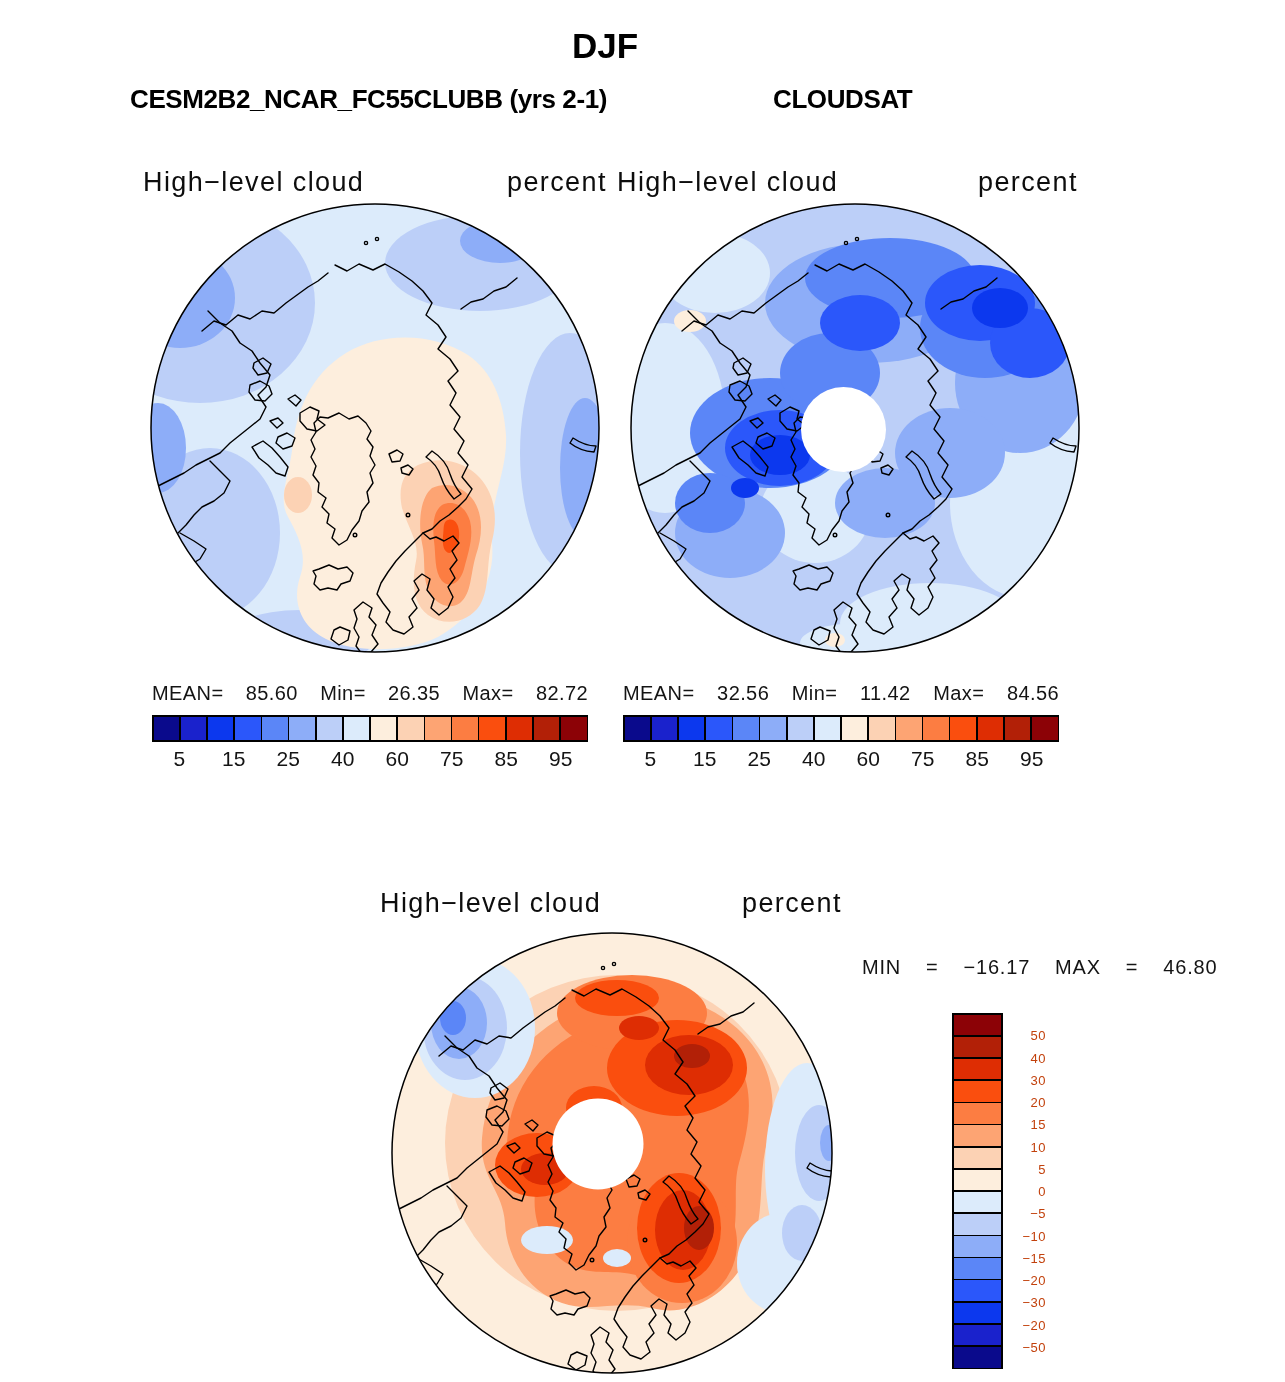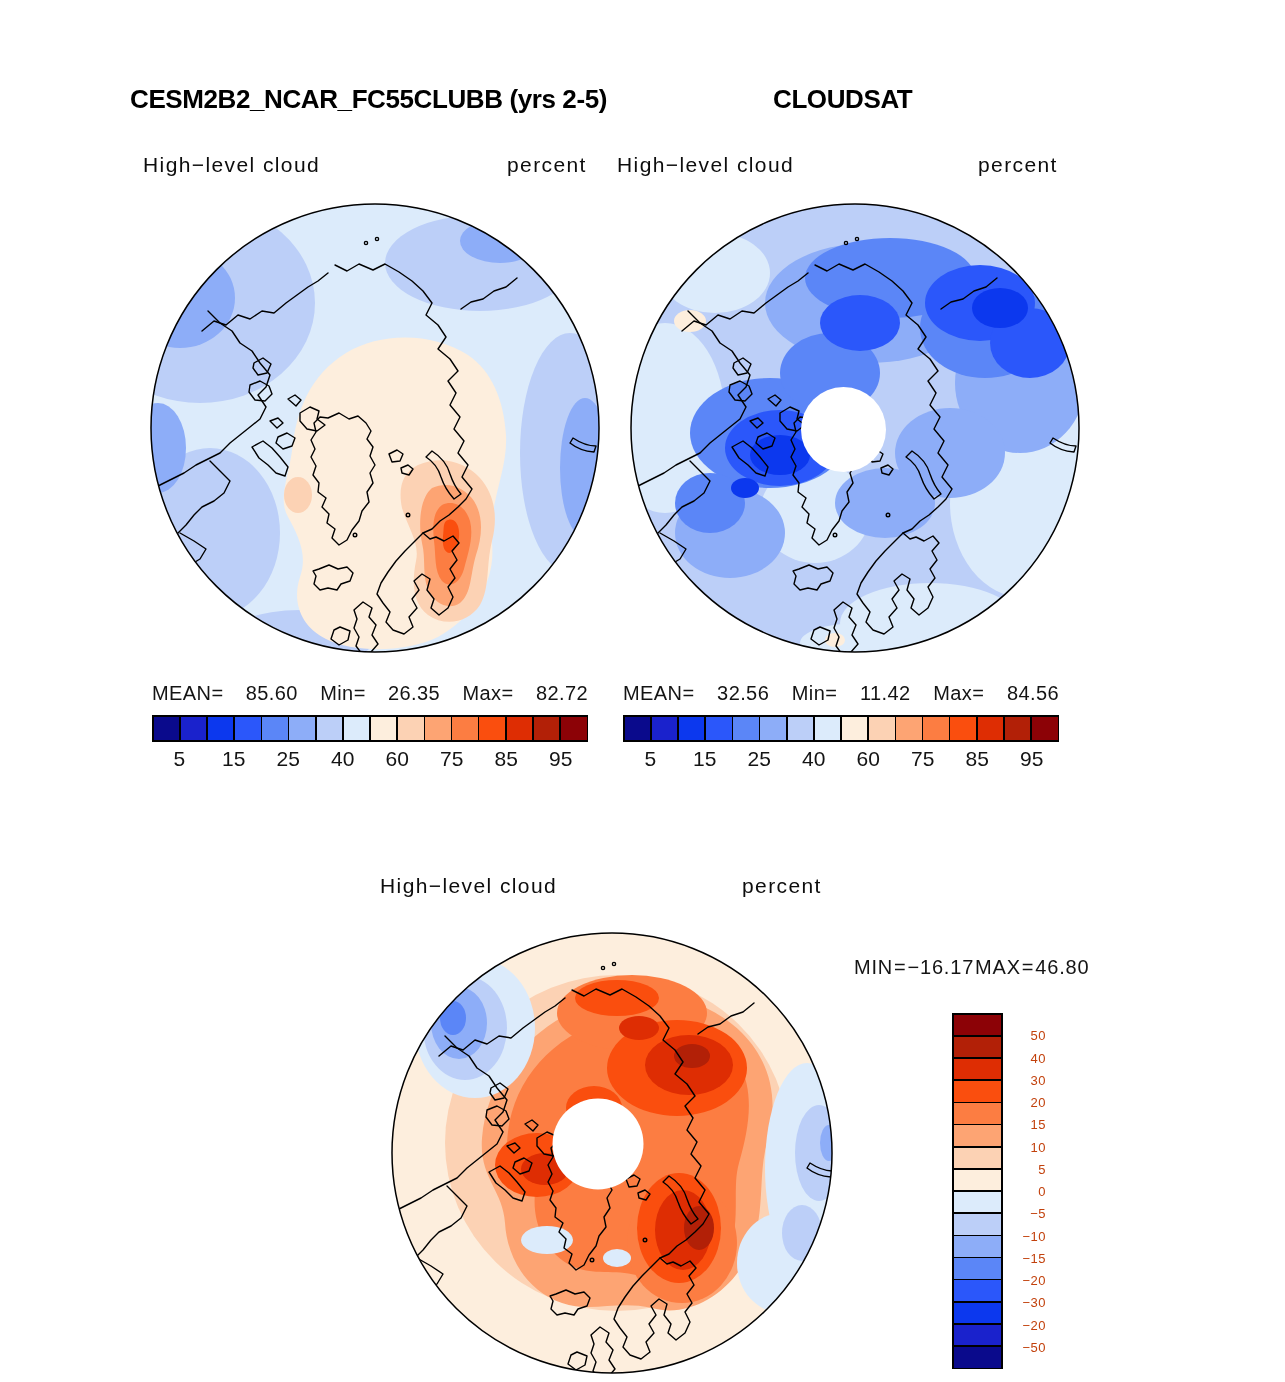--- a/index.html
+++ b/index.html
@@ -1,31 +1,31 @@
 <!DOCTYPE html>
 <html><head>
 <meta charset="utf-8">
 <style>
   html,body{margin:0;padding:0;background:#fff;}
   #fig{position:relative;width:1285px;height:1382px;background:#ffffff;
        font-family:"Liberation Sans",sans-serif;color:#000;overflow:hidden;}
   .abs{position:absolute;}
   .main-title{font-size:35px;font-weight:bold;letter-spacing:0px;text-align:center;}
   .panel-title{font-size:26px;font-weight:bold;letter-spacing:-0.4px;white-space:nowrap;}
-  .map-label{font-size:21px;letter-spacing:1.4px;white-space:nowrap;color:#0d0d0d;}
+  .map-label{font-size:27px;letter-spacing:1.4px;white-space:nowrap;color:#0d0d0d;margin-top:14px;}
   .stats-row{display:flex;justify-content:space-between;font-size:20px;letter-spacing:0.4px;color:#141414;}
   .hbar{display:flex;background:#000;padding:1.6px;gap:1.6px;box-sizing:border-box;}
   .hbar .cbar-cell{flex:1;}
   .vbar{display:flex;flex-direction:column;background:#000;padding:1.6px;gap:1.6px;box-sizing:border-box;}
   .vbar .cbar-cell{flex:1;}
   .tickrow{font-size:21px;color:#141414;}
   .tickrow .tick{position:absolute;transform:translateX(-50%);}
   .vticks{font-size:13px;color:#c2410c;}
   .vticks .tick{position:absolute;right:0;transform:translateY(-50%);letter-spacing:0.5px;}
-  .minmax-row{display:flex;gap:1px;font-size:20px;letter-spacing:0.8px;color:#141414;white-space:nowrap;}
+  .minmax-row{display:flex;gap:25px;font-size:20px;letter-spacing:0.8px;color:#141414;white-space:nowrap;margin-left:8px;}
   svg .coast{stroke:#000;stroke-width:1.4;fill:none;stroke-linejoin:round;stroke-linecap:round;}
   svg .rim{stroke:#000;stroke-width:1.5;fill:none;}
 </style>
 </head>
 <body>
 
 <div id="fig">
 
   <svg width="0" height="0" class="abs" aria-hidden="true">
     <defs>
@@ -53,21 +53,22 @@
         <path d="M 239,251 l 8,-4 6,4 -3,7 -8,1 z"></path>
         <path d="M 251,265 l 7,-3 5,4 -4,6 -7,-2 z"></path>
         <circle cx="216" cy="40" r="1.6"></circle>
           <circle cx="227" cy="36" r="1.6"></circle>
         <circle cx="258" cy="312" r="1.8"></circle>
           <circle cx="205" cy="332" r="1.8"></circle>
       </g>
     </defs>
   </svg>
 
-  <div class="abs panel-title" style="left:130px;top:84px;">CESM2B2_NCAR_FC55CLUBB (yrs 2-5)</div>
+  <div class="abs main-title" style="left:0;top:26px;width:1210px;">DJF</div>
+  <div class="abs panel-title" style="left:130px;top:84px;">CESM2B2_NCAR_FC55CLUBB (yrs 2-1)</div>
   <div class="abs panel-title" style="left:773px;top:84px;">CLOUDSAT</div>
 
   <div class="abs map-label" style="left:143px;top:153px;">High−level cloud</div>
   <div class="abs map-label" style="left:507px;top:153px;">percent</div>
   <div class="abs map-label" style="left:617px;top:153px;">High−level cloud</div>
   <div class="abs map-label" style="left:978px;top:153px;">percent</div>
 
   <svg class="abs" style="left:150px;top:203px;" width="450" height="450" viewBox="0 0 450 450">
     <defs>
         <clipPath id="clipL">

